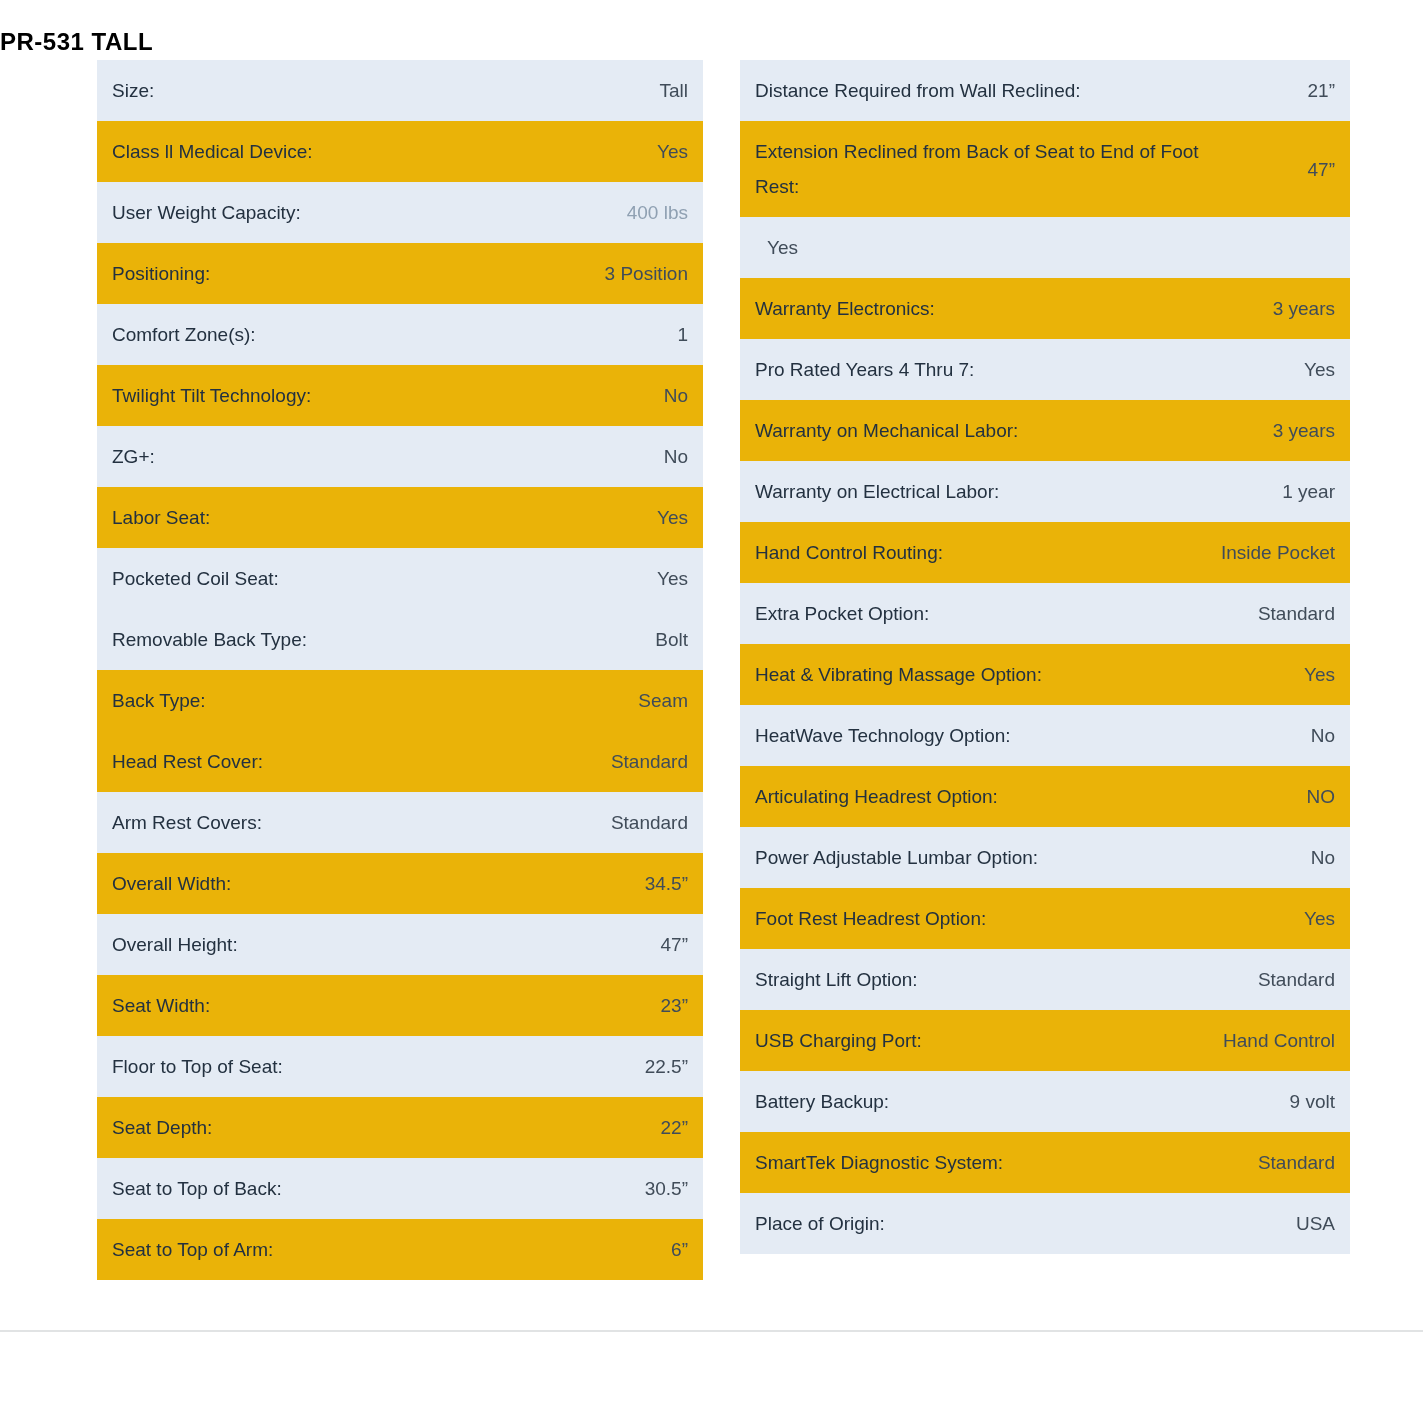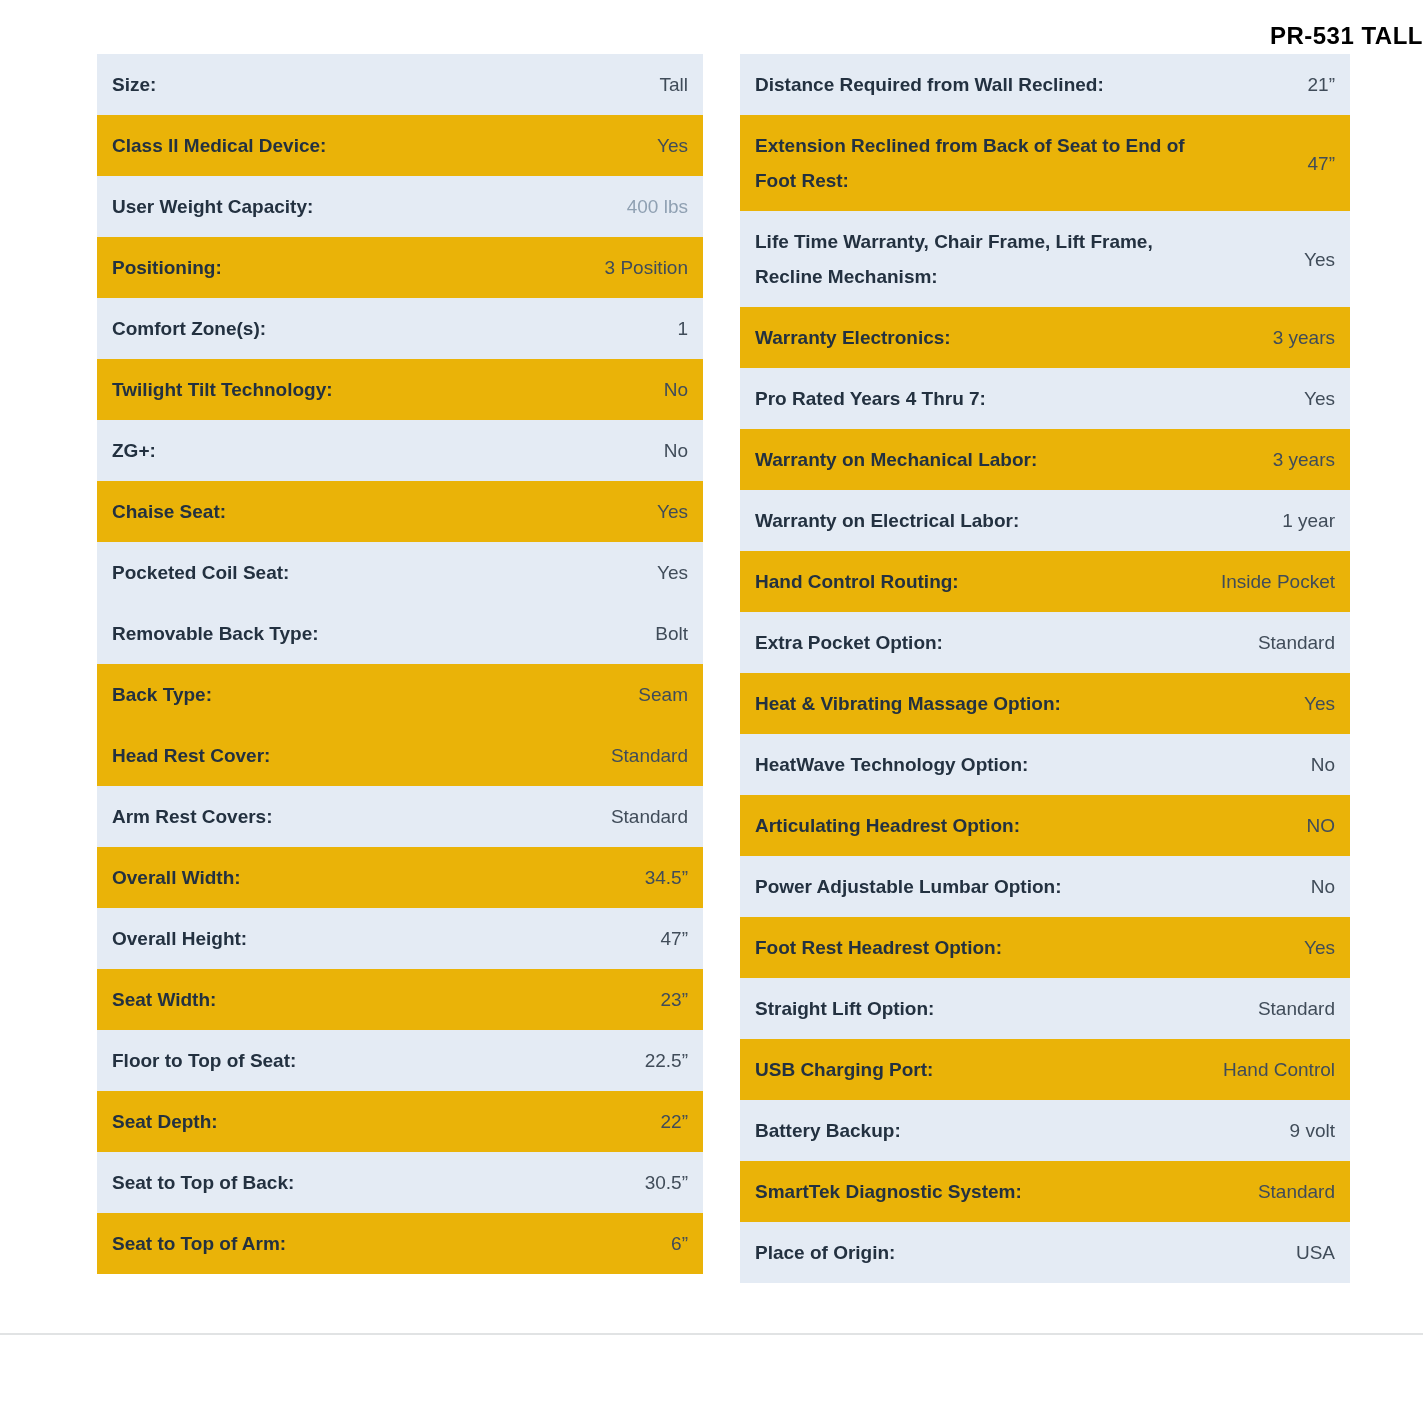--- a/index.html
+++ b/index.html
@@ -6,23 +6,23 @@
     margin: 0;
     padding: 0;
     background: #ffffff;
     width: 1423px;
     height: 1413px;
     overflow: hidden;
     font-family: "Liberation Sans", "DejaVu Sans", sans-serif;
   }
   .page-title {
     margin: 0;
-    padding-top: 22px;
+    padding-top: 28px;
     height: 32px;
-    text-align: right;
+    text-align: left;
     font-size: 24px;
     font-weight: 700;
     color: #000000;
     letter-spacing: 0.5px;
   }
   .spec-columns {
     display: flex;
     align-items: flex-start;
     padding-left: 97px;
     gap: 37px;
@@ -39,21 +39,21 @@
     align-items: center;
     justify-content: space-between;
     background: #eab308;
     line-height: 35px;
     font-size: 19px;
   }
   .row.shaded { background: #e4ebf4; }
   .row .label {
     flex: 0 1 auto;
     max-width: 470px;
-    font-weight: 700;
+    font-weight: 400;
     color: #233140;
   }
   .row .value {
     flex: 0 0 auto;
     margin-left: 12px;
     white-space: nowrap;
     text-align: center;
     font-weight: 400;
     color: #404c59;
   }
@@ -94,21 +94,21 @@
       </div>
       <div class="row">
         <span class="label">Twilight Tilt Technology:</span>
         <span class="value">No</span>
       </div>
       <div class="row shaded">
         <span class="label">ZG+:</span>
         <span class="value">No</span>
       </div>
       <div class="row">
-        <span class="label">Chaise Seat:</span>
+        <span class="label">Labor Seat:</span>
         <span class="value">Yes</span>
       </div>
       <div class="row shaded">
         <span class="label">Pocketed Coil Seat:</span>
         <span class="value">Yes</span>
       </div>
       <div class="row shaded">
         <span class="label">Removable Back Type:</span>
         <span class="value">Bolt</span>
       </div>
@@ -156,21 +156,20 @@
   <div class="spec-col right" id="col-right">
       <div class="row shaded">
         <span class="label">Distance Required from Wall Reclined:</span>
         <span class="value">21”</span>
       </div>
       <div class="row">
         <span class="label">Extension Reclined from Back of Seat to End of Foot Rest:</span>
         <span class="value">47”</span>
       </div>
       <div class="row shaded">
-        <span class="label">Life Time Warranty, Chair Frame, Lift Frame, Recline Mechanism:</span>
         <span class="value">Yes</span>
       </div>
       <div class="row">
         <span class="label">Warranty Electronics:</span>
         <span class="value">3 years</span>
       </div>
       <div class="row shaded">
         <span class="label">Pro Rated Years 4 Thru 7:</span>
         <span class="value">Yes</span>
       </div>

